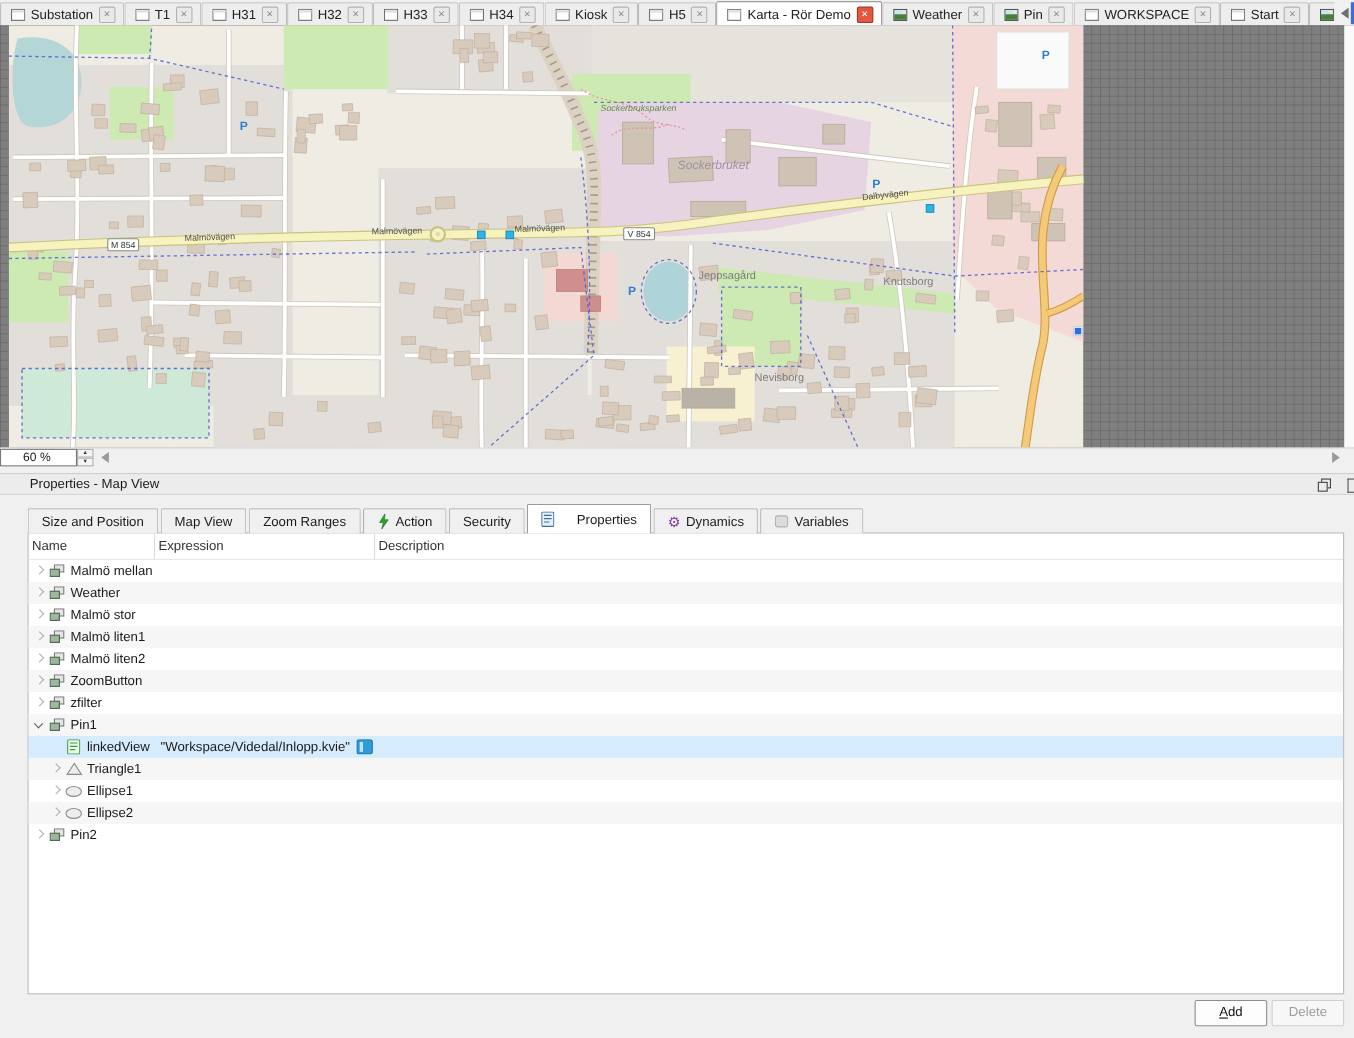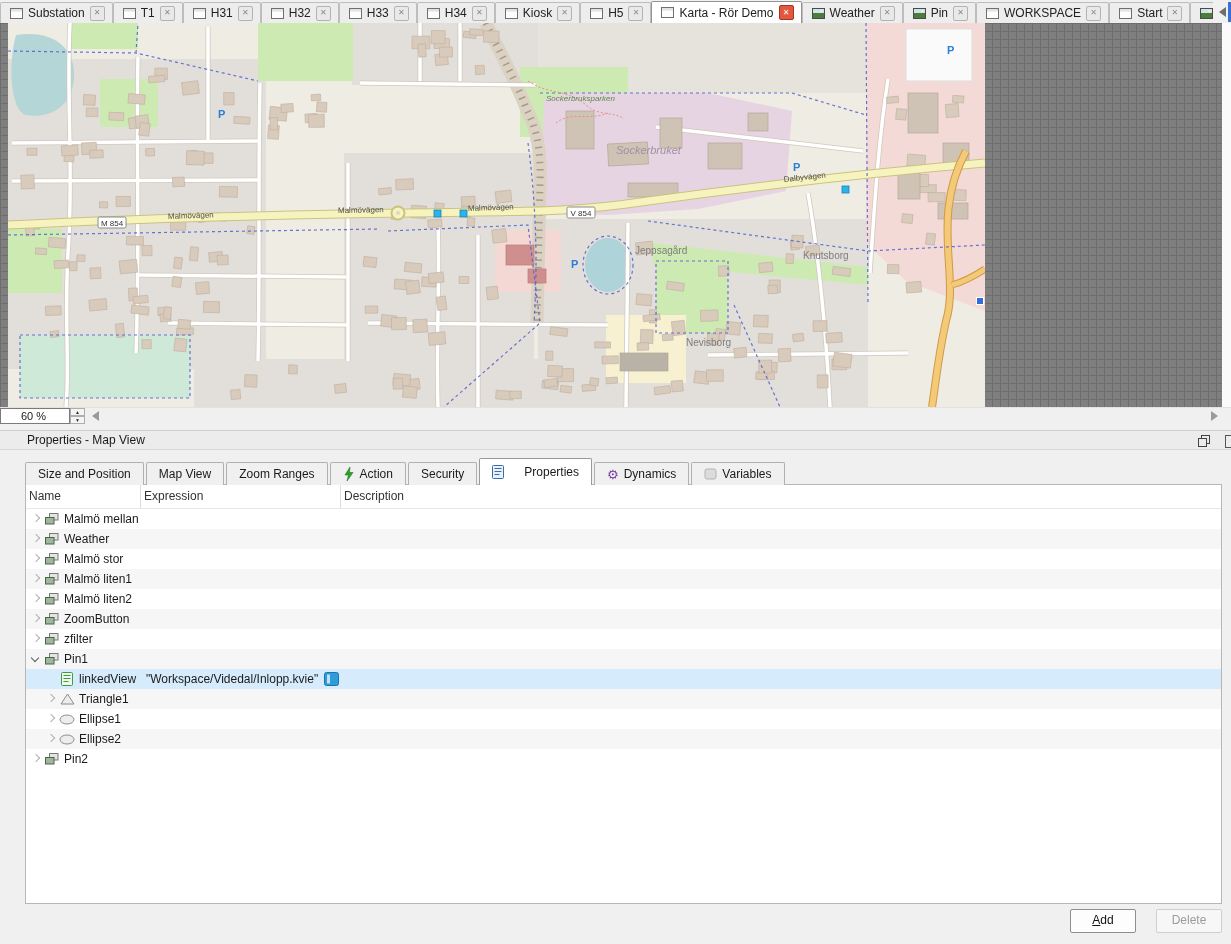--- a/index.html
+++ b/index.html
@@ -4,21 +4,21 @@
 <style>
   html,body{margin:0;padding:0;}
   body{
     width:1231px;height:944px;overflow:hidden;position:relative;
     font-family:"Liberation Sans","DejaVu Sans",sans-serif;
     background:#f0f0f0;font-size:12px;color:#1a1a1a;
     -webkit-font-smoothing:antialiased;
   }
   
   .tabbar{position:absolute;left:0;top:0;width:1231px;height:23px;background:#f0f0f0;display:flex;align-items:flex-end;}
-  .tabs-track{display:flex;align-items:center;height:23px;overflow:hidden;flex:1;}
+  .tabs-track{display:flex;align-items:flex-start;height:23px;overflow:hidden;flex:1;}
   .tab{display:flex;align-items:center;gap:5px;height:20px;margin-top:2px;padding:0 7px 0 9px;
        background:#ededed;border:1px solid #bdbdbd;border-bottom:none;border-radius:2px 2px 0 0;
        white-space:nowrap;cursor:default;}
   .tab.active{background:#ffffff;height:22px;margin-top:1px;border-color:#949494;}
   .tab.partial{min-width:26px;}
   .tab-label{font-size:12px;color:#222;}
   .tab-icon{display:inline-flex;width:13px;height:11px;}
   .tab-close{width:13px;height:13px;display:inline-flex;align-items:center;justify-content:center;
        background:#e9e9e9;border:1px solid #b3b3b3;border-radius:2px;color:#8b8b8b;
        font-size:8px;line-height:1;}
@@ -72,21 +72,21 @@
   .name-wrap{display:flex;align-items:center;height:100%;}
   .chev{width:12px;height:12px;position:relative;flex:0 0 12px;}
   .chev.col::after{content:"";position:absolute;left:3px;top:2px;width:5px;height:5px;
      border-right:1.4px solid #b0b0b0;border-top:1.4px solid #b0b0b0;transform:rotate(45deg);}
   .chev.exp::after{content:"";position:absolute;left:2px;top:2px;width:5px;height:5px;
      border-right:1.4px solid #5a5a5a;border-bottom:1.4px solid #5a5a5a;transform:rotate(45deg);}
   .ricon{width:20px;display:inline-flex;justify-content:center;flex:0 0 20px;}
   .rlabel{padding-left:2px;}
   .expr-wrap{position:absolute;left:120px;top:0;height:100%;display:flex;align-items:center;gap:6px;}
   
-  .btn-row{position:absolute;right:9px;top:450px;display:flex;gap:20px;z-index:2;margin-left:32px;}
+  .btn-row{position:absolute;right:9px;top:450px;display:flex;gap:4px;z-index:2;margin-left:32px;}
   .btn{width:64px;height:22px;border:1px solid #8f8f8f;background:#fdfdfd;border-radius:2px;
      font-size:12px;text-align:center;line-height:20px;color:#111;}
   .btn.disabled{border-color:#cfcfcf;background:#f7f7f7;color:#9b9b9b;}
   .btn u{text-decoration:underline;}
   
   text{font-family:"Liberation Sans","DejaVu Sans",sans-serif;}
   .t-road{font-size:8px;fill:#4e4e4e;}
   .t-area{font-size:11px;font-style:italic;fill:#9d92a0;}
   .t-park{font-size:8px;font-style:italic;fill:#5d8a4a;}
   .t-place{font-size:10px;fill:#7d7d7d;}

